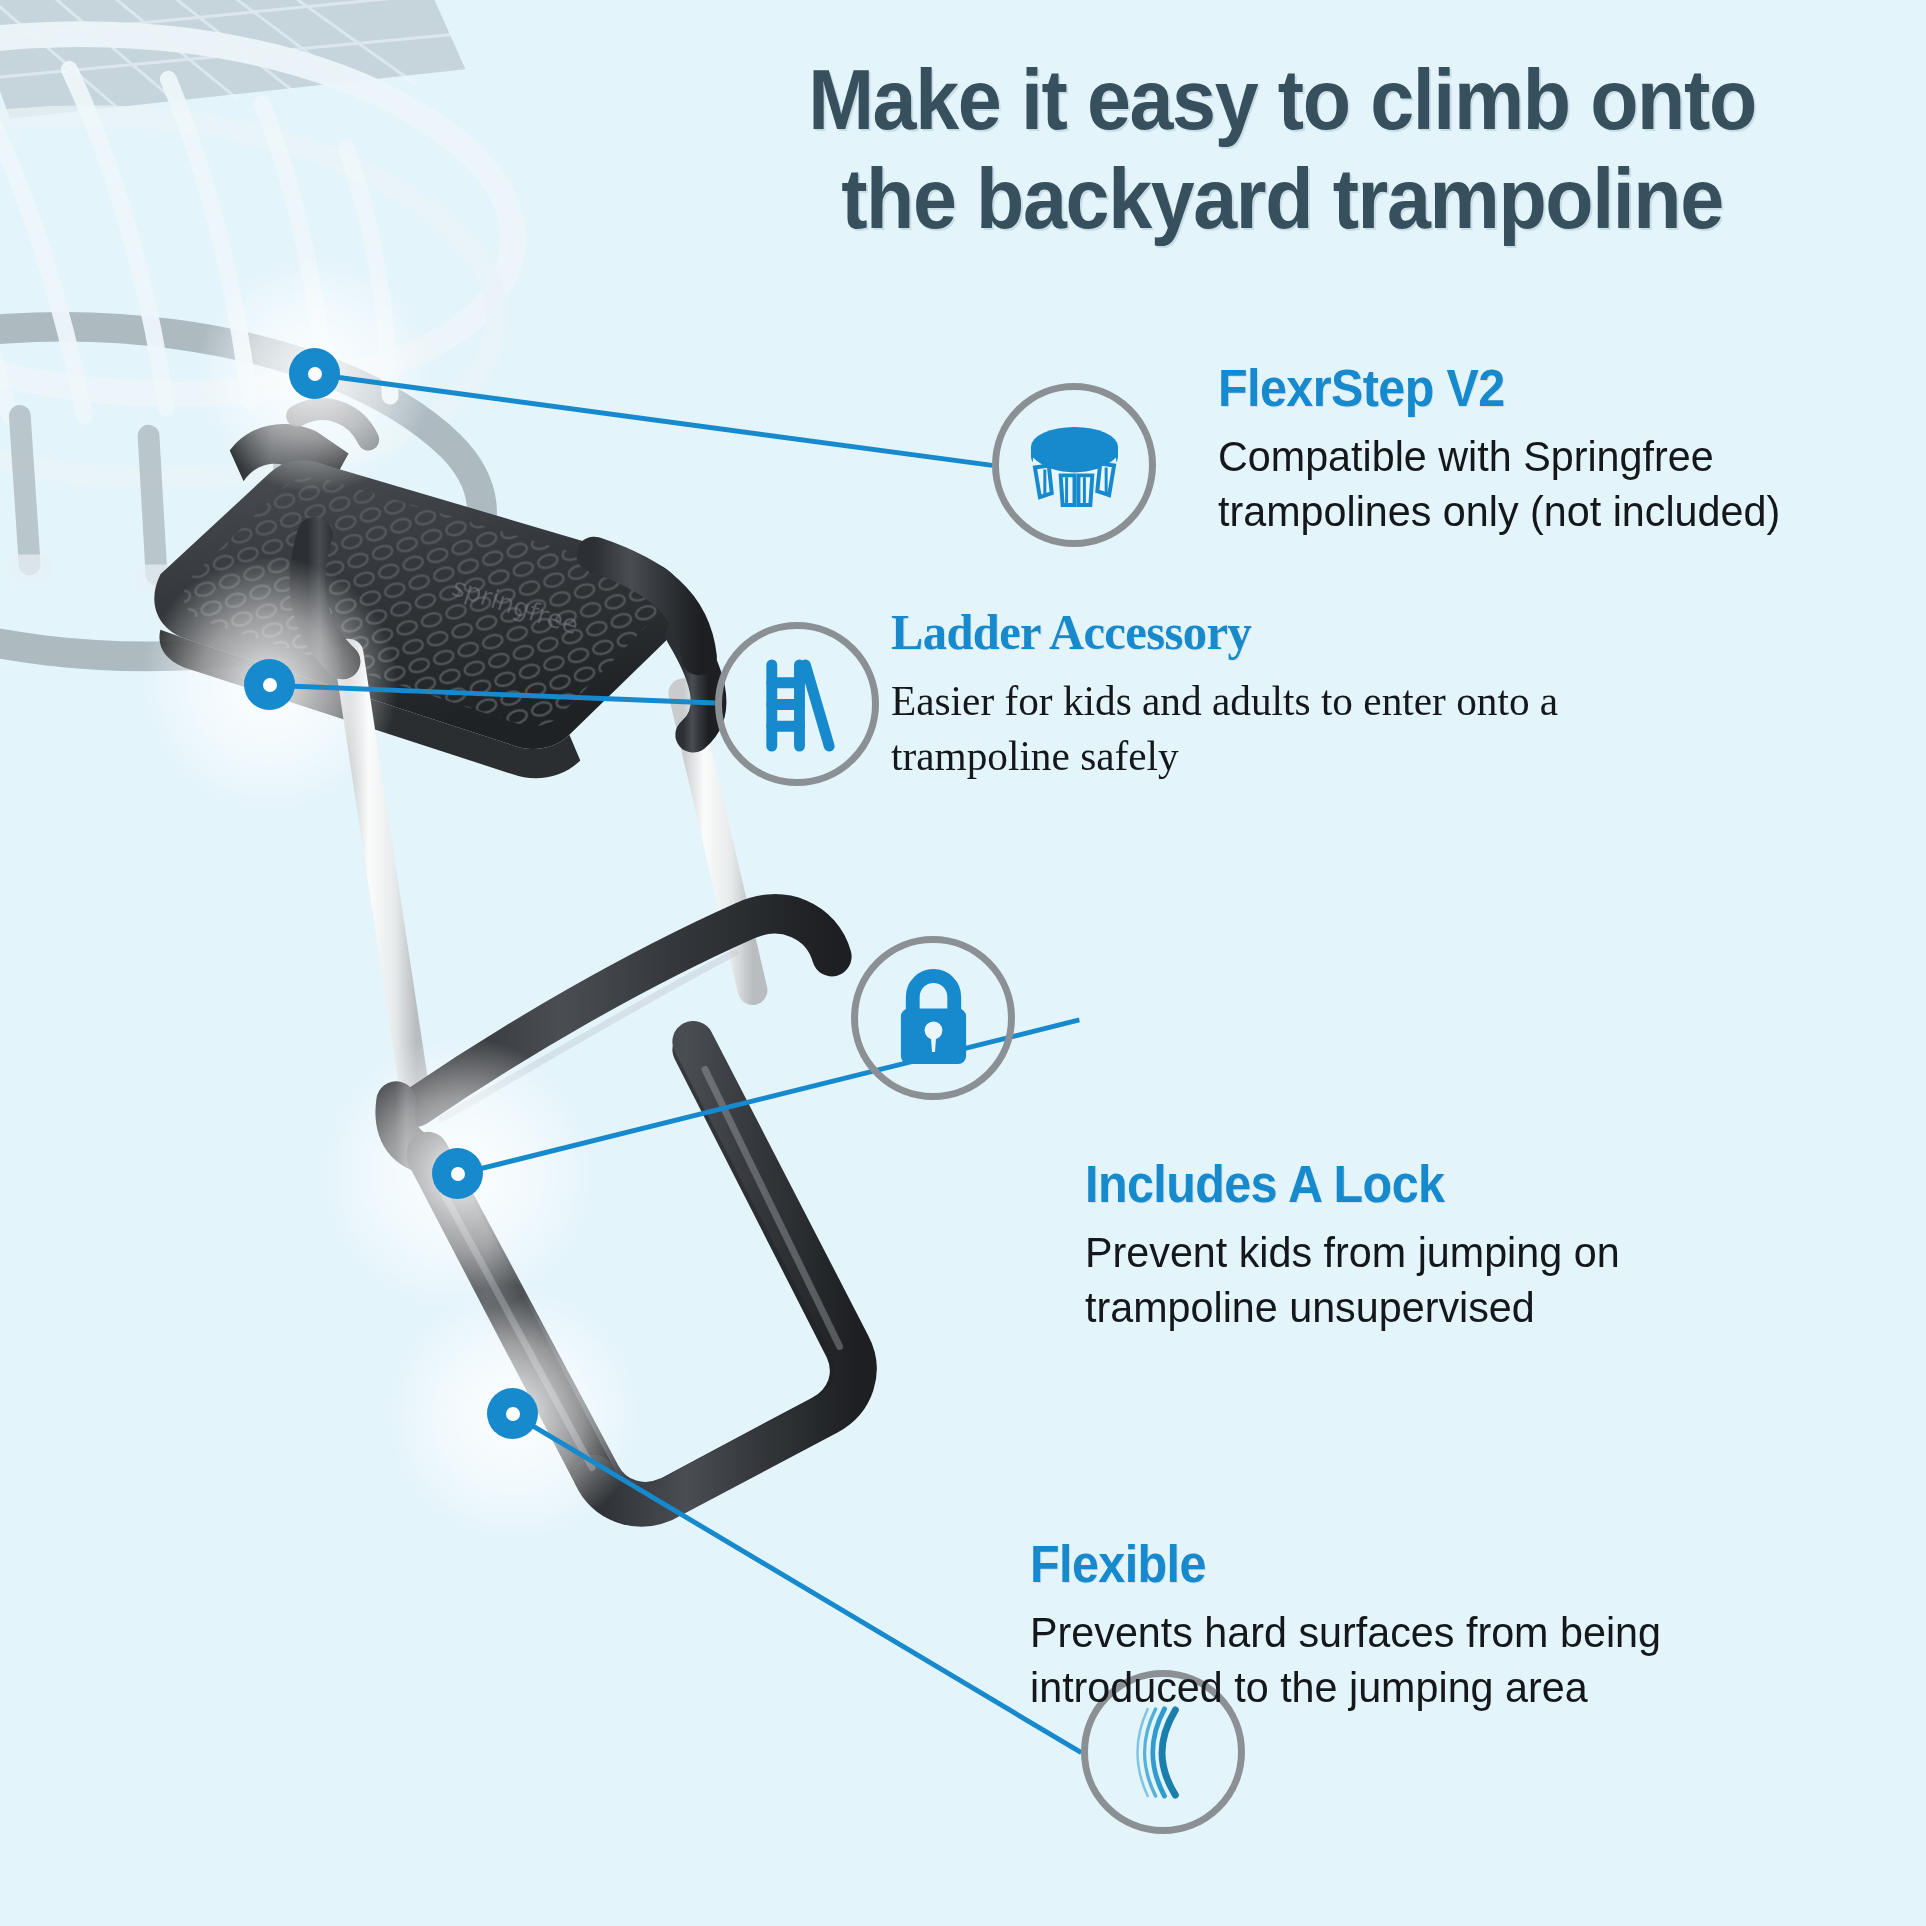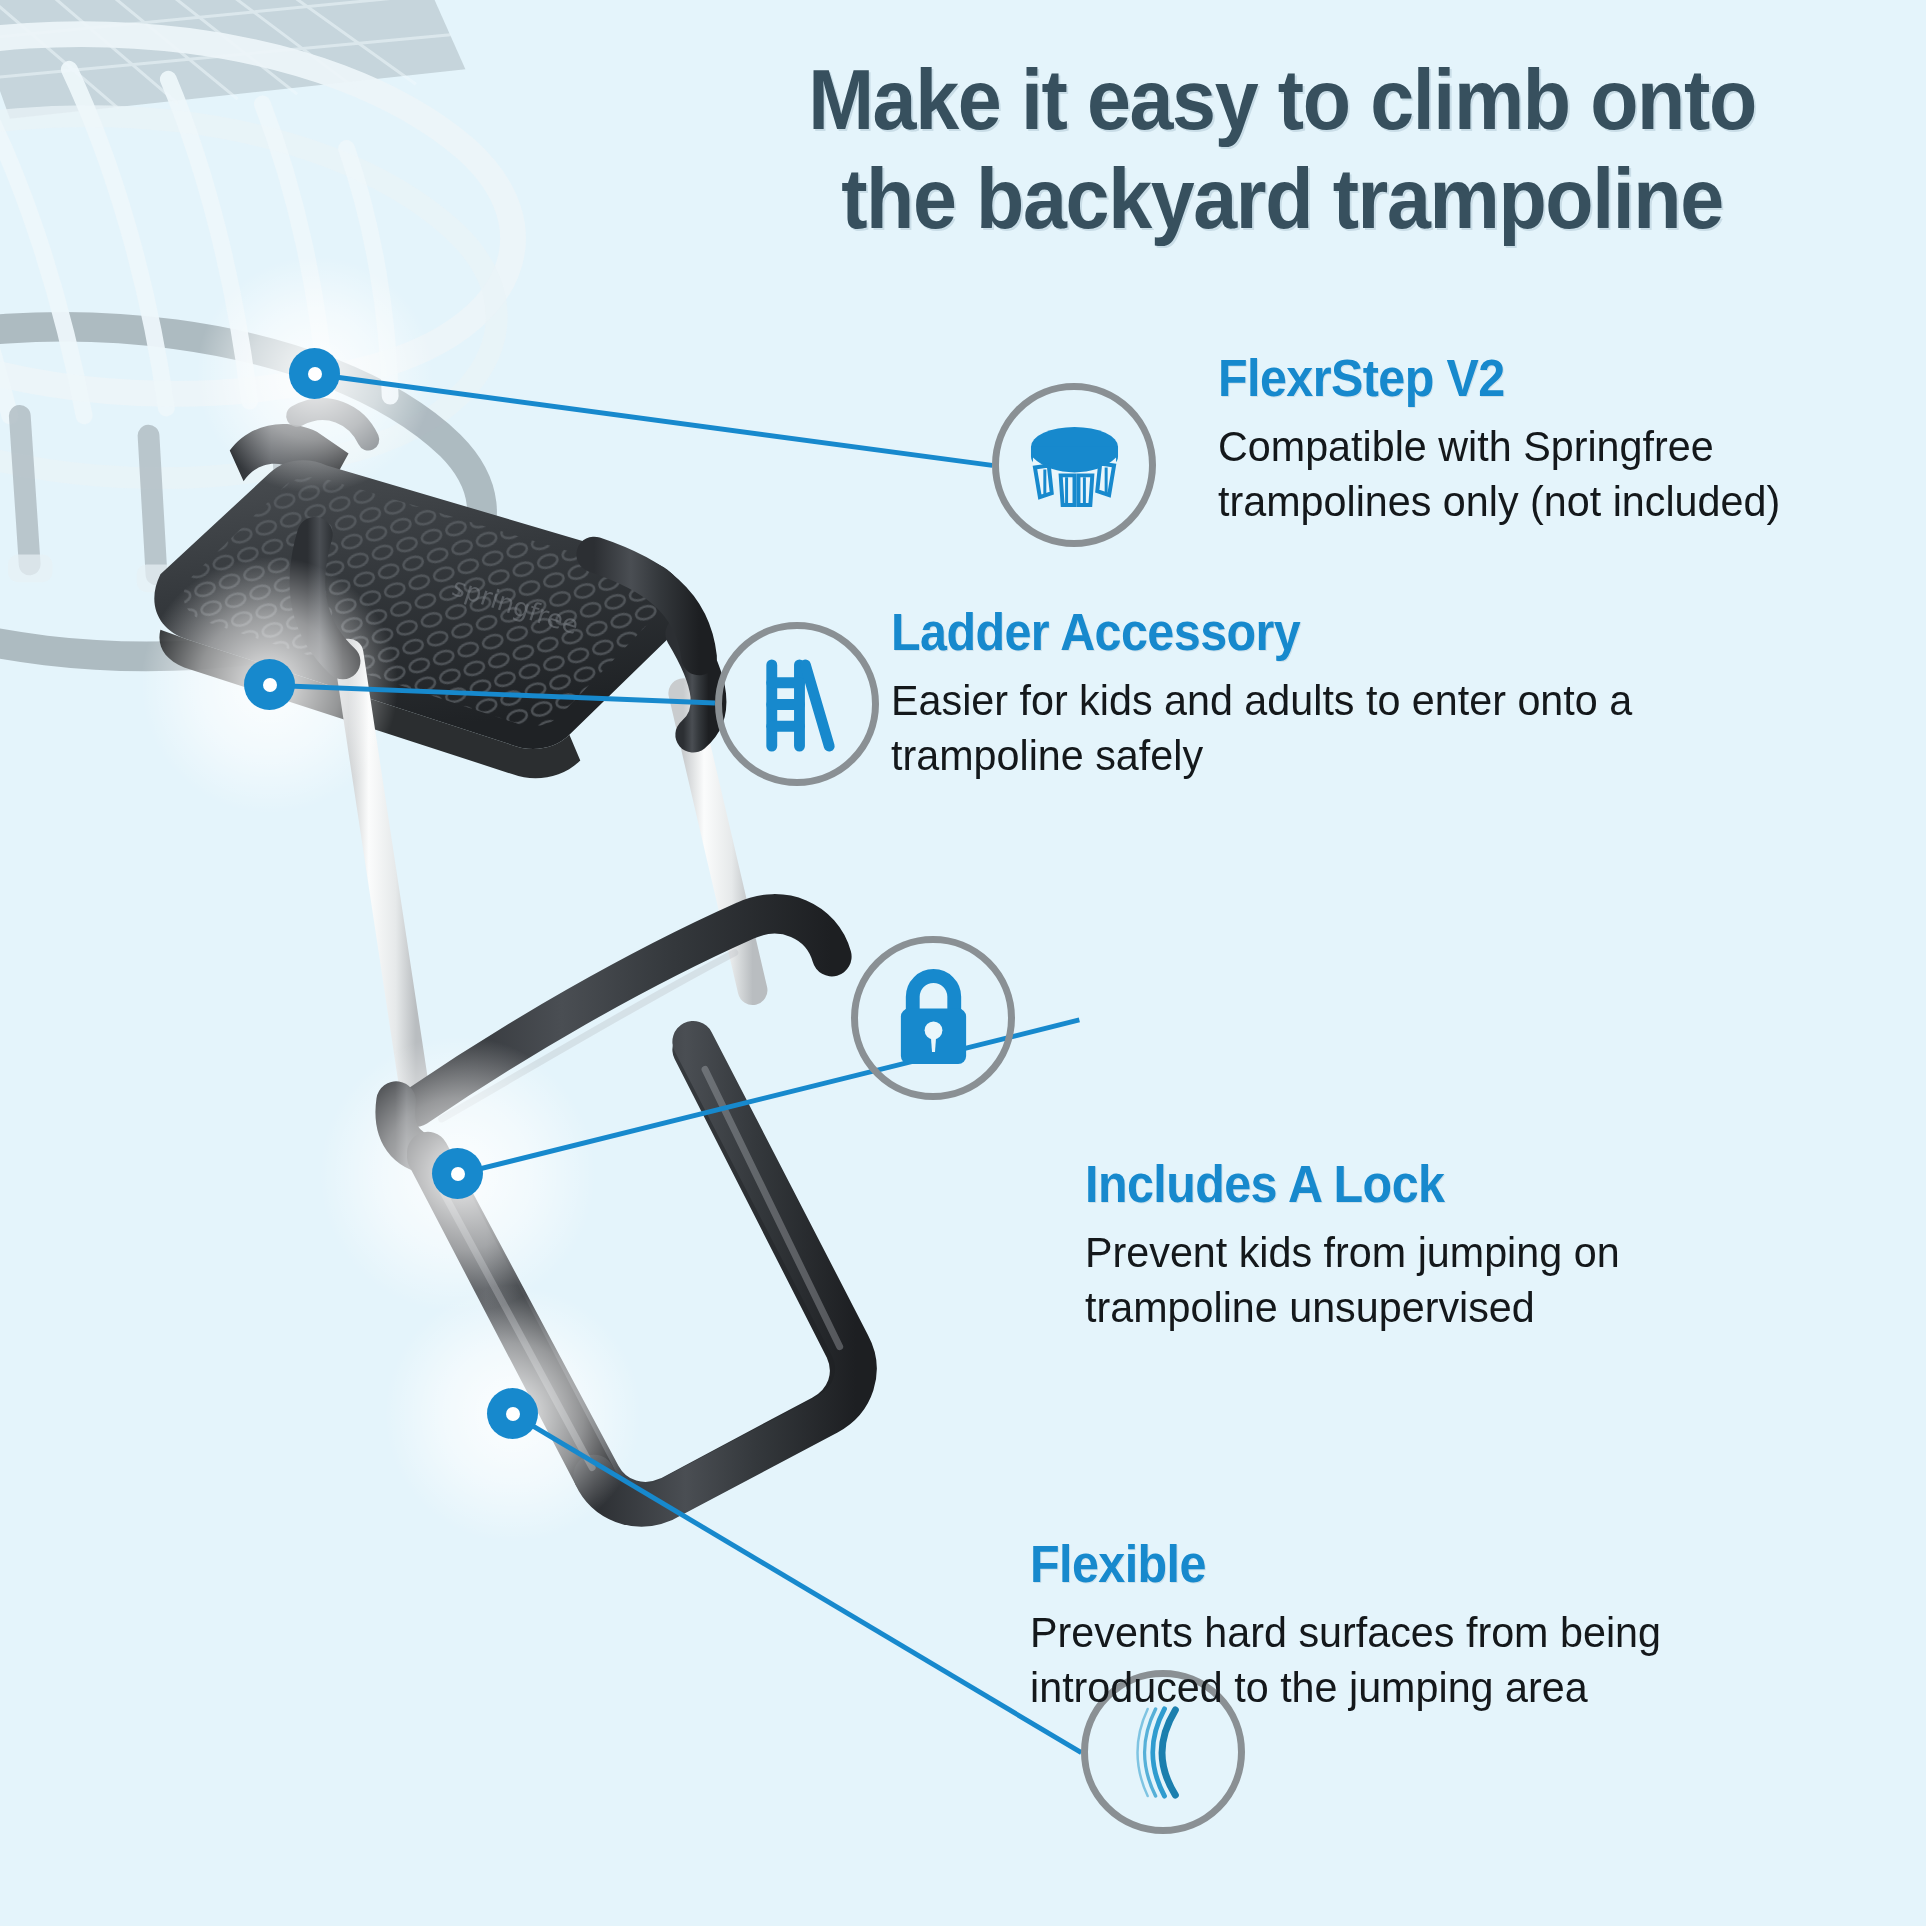--- a/index.html
+++ b/index.html
@@ -229,21 +229,21 @@
           <path d="M14 48 l5 30 l12 -4 l-3 -28 z"></path>
           <path d="M40 56 l2 30 l12 0 l0 -30 z"></path>
           <path d="M58 56 l0 30 l12 0 l2 -30 z"></path>
           <path d="M80 44 l-3 28 l12 4 l5 -30 z"></path>
         </g>
         <g stroke="#1789cd" stroke-width="3" fill="none">
           <path d="M24 50 v26 M46 58 v26 M64 58 v26 M86 48 v26"></path>
         </g>
       </svg>
     </div>
-    <div class="ftext" style="left:1218px;top:352px;width:693px;">
+    <div class="ftext" style="left:1218px;top:362px;width:693px;">
       <div class="fhead">FlexrStep V2</div>
       <div class="fbody">
         <span>Compatible with Springfree</span>
         <span>trampolines only (not included)</span>
       </div>
     </div>
   </div>
 
   <div class="feature">
     <div class="icon-circle" style="left:715px;top:622px;">
@@ -251,21 +251,21 @@
         <g stroke="#1789cd" stroke-width="11" stroke-linecap="round" fill="none">
           <path d="M22 12 L22 94"></path>
           <path d="M50 12 L50 94"></path>
           <path d="M22 30 L50 30"></path>
           <path d="M22 52 L50 52"></path>
           <path d="M22 74 L50 74"></path>
           <path d="M56 12 L80 94"></path>
         </g>
       </svg>
     </div>
-    <div class="ftext" style="left:891px;top:606px;width:1010px;">
+    <div class="ftext" style="left:891px;top:606px;width:1010px;font-family:Liberation Serif, serif;">
       <div class="fhead">Ladder Accessory</div>
       <div class="fbody">
         <span>Easier for kids and adults to enter onto a</span>
         <span>trampoline safely</span>
       </div>
     </div>
   </div>
 
   <div class="feature">
     <div class="icon-circle" style="left:851px;top:936px;">

